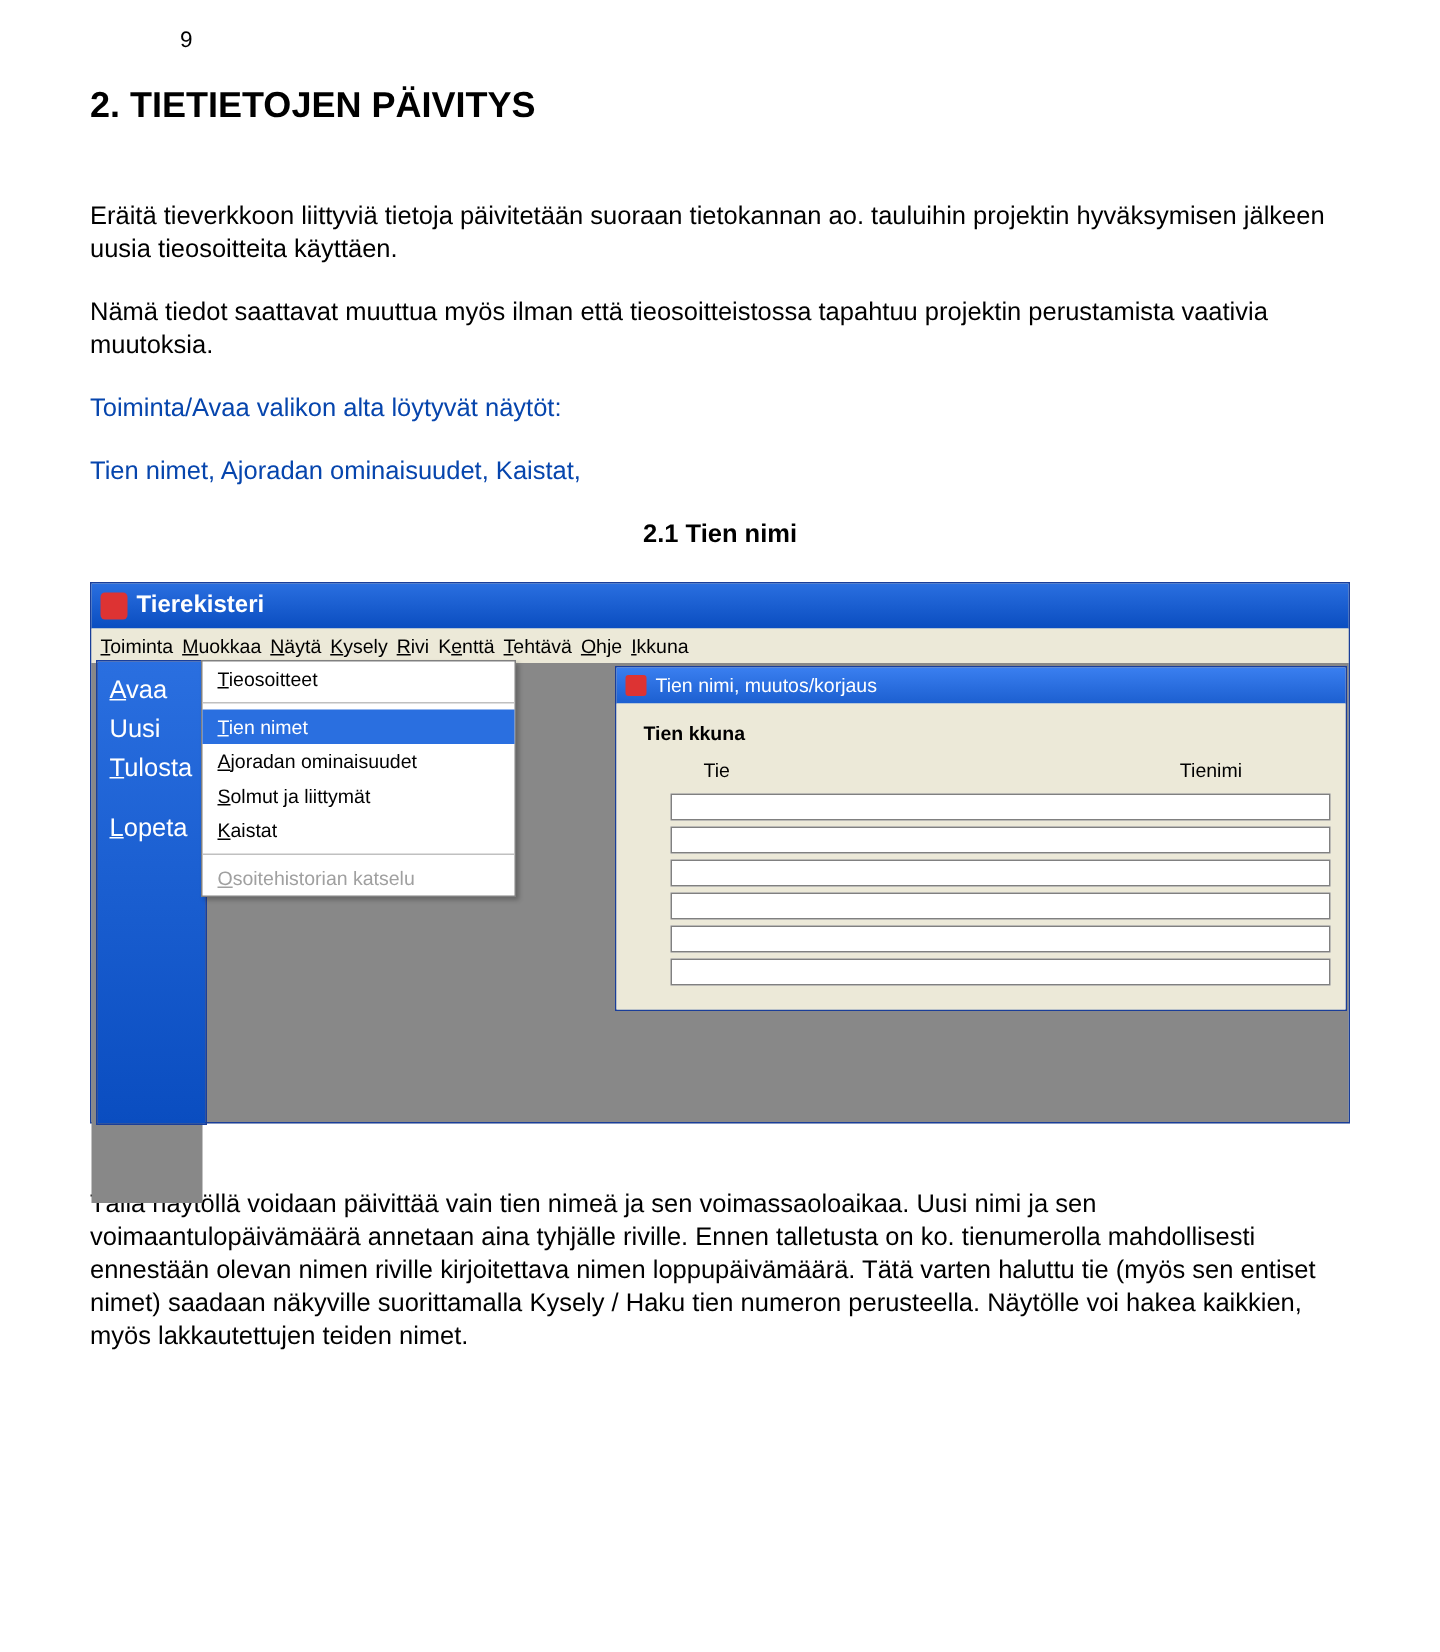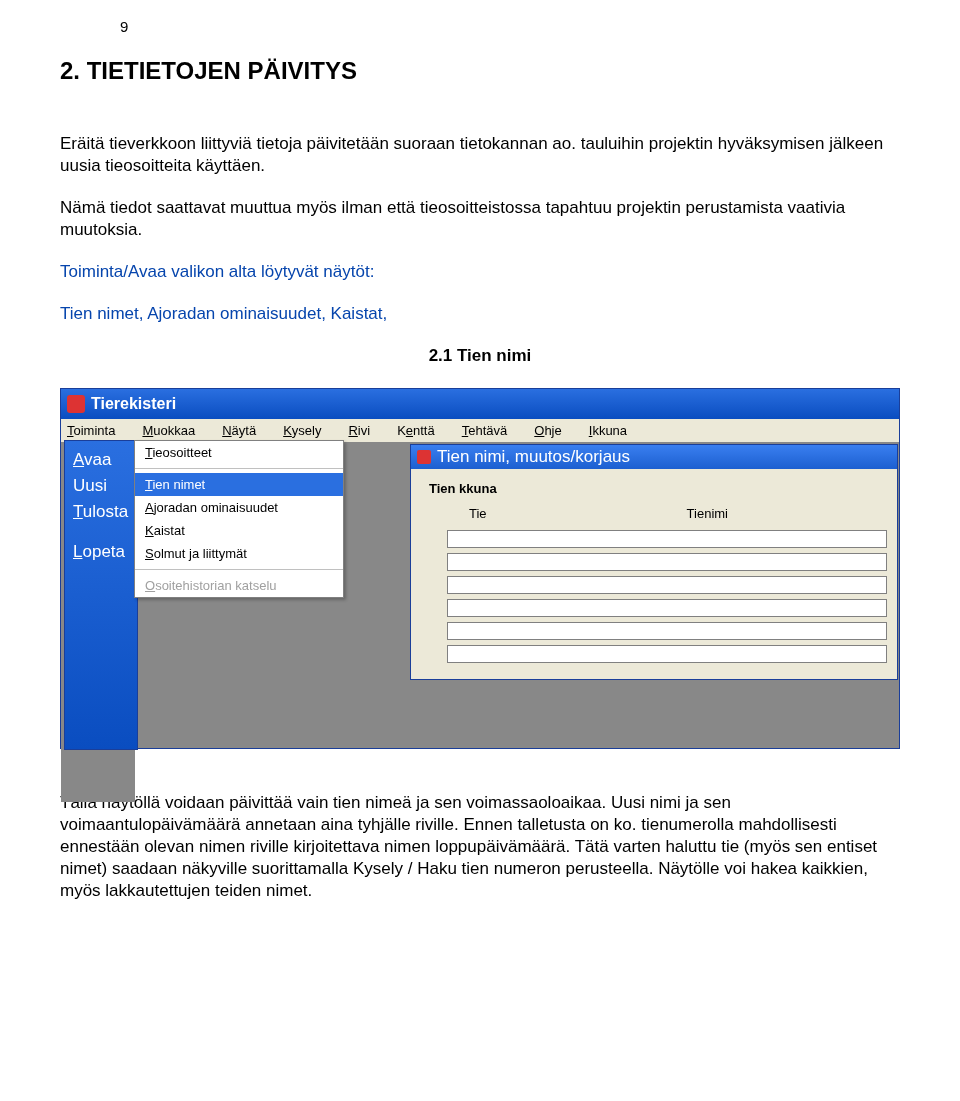--- a/index.html
+++ b/index.html
@@ -9,37 +9,37 @@
   h2.section { font-size: 24px; font-weight: bold; color: #000; margin-bottom: 48px; }
   p.body { font-size: 17px; line-height: 1.3; margin-bottom: 20px; }
   p.body.blue { color: #0645AD; }
   h3.subsection { font-size: 17px; font-weight: bold; margin-bottom: 22px; text-align: center; }
 
   
   .win-wrap { position: relative; width: 840px; height: 360px; margin-bottom: 44px; }
   .main-win { position: absolute; left: 0; top: 0; width: 840px; border: 1px solid #1a3e99; background: #ece9d8; }
   .titlebar { height: 30px; background: linear-gradient(#2a6fe0, #0a4dc0); color: #fff; display: flex; align-items: center; padding: 0 6px; font-weight: bold; font-size: 16px; }
   .titlebar .app-icon { width: 18px; height: 18px; background: #d33; border-radius: 3px; margin-right: 6px; display: inline-block; }
-  .menubar { background: #ece9d8; display: flex; padding: 4px 6px; font-size: 13px; gap: 27px; }
+  .menubar { background: #ece9d8; display: flex; padding: 4px 6px; font-size: 13px; gap: 6px; }
   .menubar span { cursor: default; }
   .menubar u { text-decoration: underline; }
   .dropdown { position: absolute; top: 52px; left: 4px; width: 190px; background: linear-gradient(#2a6fe0, #0a4dc0); border: 1px solid #1a3e99; font-size: 17px; z-index: 2; }
   .dropdown .left { width: 70px; color: #fff; padding: 6px 4px; }
   .dropdown .left div { padding: 3px 4px; cursor: default; }
   .submenu { position: absolute; top: 52px; left: 74px; width: 210px; background: #fff; border: 1px solid #808080; font-size: 13px; z-index: 3; box-shadow: 2px 2px 3px rgba(0,0,0,.25); }
   .submenu .item { padding: 4px 10px; cursor: default; }
   .submenu .item.hl { background: #2a6fe0; color: #fff; }
   .submenu .sep { border-top: 1px solid #c0c0c0; margin: 4px 0; }
   .submenu .disabled { color: #a0a0a0; }
   .child-win { position: absolute; top: 56px; left: 350px; width: 488px; border: 1px solid #1a3e99; background: #ece9d8; z-index: 1; }
-  .child-titlebar { height: 24px; background: linear-gradient(#3a7ff0, #1c5fd0); color: #fff; display: flex; align-items: center; padding: 0 6px; font-size: 17px; }
+  .child-titlebar { height: 24px; background: linear-gradient(#3a7ff0, #1c5fd0); color: #fff; display: flex; align-items: center; padding: 0 6px; font-size: 13px; }
   .child-body { padding: 12px 18px; background: #ece9d8; }
   .group-label { font-weight: bold; font-size: 13px; margin-bottom: 10px; }
   .field-label { font-size: 13px; display: inline-block; }
-  .field-row { display: flex; padding-left: 40px; margin-bottom: 8px; }
+  .field-row { display: flex; gap: 100px; padding-left: 40px; margin-bottom: 8px; }
   .field-inputs { padding-left: 18px; }
   .field-inputs input { width: 440px; height: 18px; border: 1px solid #808080; margin-bottom: 4px; font-size: 12px; background: #fff; }
   .left-fill { position: absolute; top: 200px; left: 0; width: 74px; height: 160px; background: #888; }
 </style>
 </head>
 <body>
 
 <div class="page">
 
   <div class="page-num">9</div>
@@ -83,22 +83,22 @@
         <div style="height:14px;"></div>
         <div><u>L</u>opeta</div>
       </div>
     </div>
 
     <div class="submenu">
       <div class="item"><u>T</u>ieosoitteet</div>
       <div class="sep"></div>
       <div class="item hl"><u>T</u>ien nimet</div>
       <div class="item"><u>A</u>joradan ominaisuudet</div>
+      <div class="item"><u>S</u>olmut ja liittymät</div>
       <div class="item"><u>K</u>aistat</div>
-      <div class="item"><u>S</u>olmut ja liittymät</div>
       <div class="sep"></div>
       <div class="item disabled"><u>O</u>soitehistorian katselu</div>
     </div>
 
     <div class="child-win">
       <div class="child-titlebar">
         <span class="app-icon" style="width:14px;height:14px;background:#d33;border-radius:2px;margin-right:6px;"></span>
         <span>Tien nimi, muutos/korjaus</span>
       </div>
       <div class="child-body">

